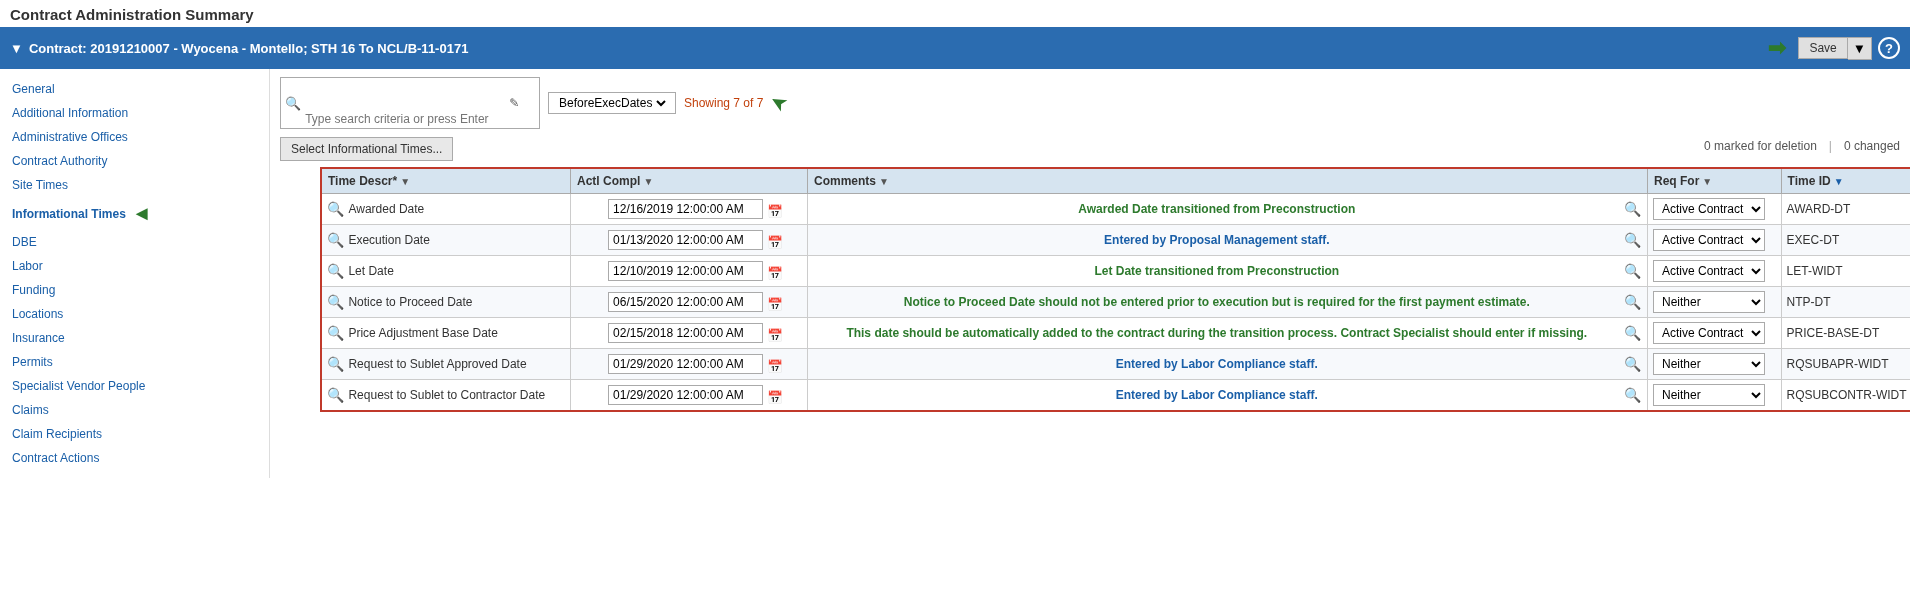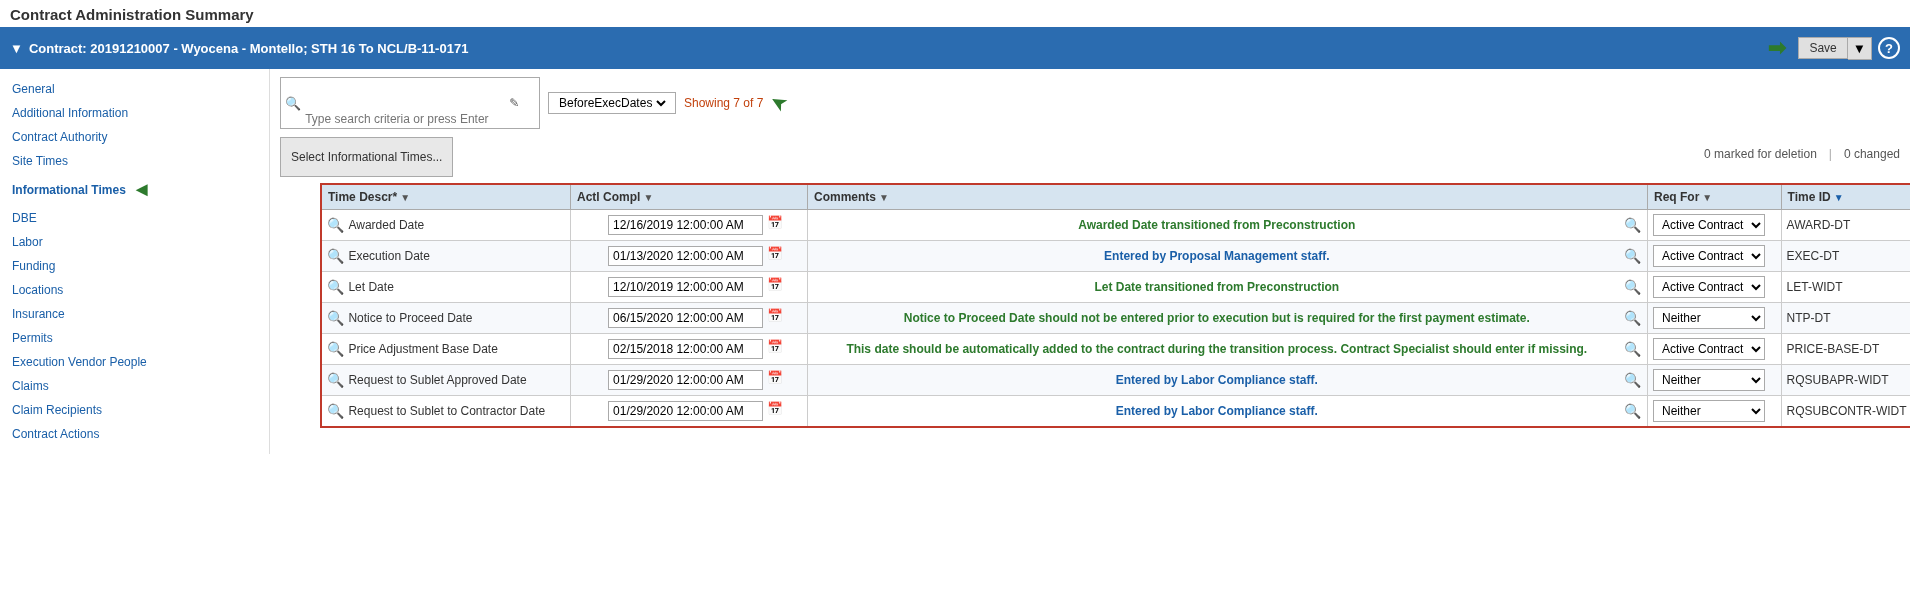--- a/index.html
+++ b/index.html
@@ -137,21 +137,21 @@
     .green-arrow-down {
       color: #2d7a2d;
       font-size: 18px;
       font-weight: bold;
     }
 
     
     .select-btn {
       border: 1px solid #aaa;
       background: #e8e8e8;
-      padding: 12px 10px;
+      padding: 4px 10px;
       font-size: 12px;
       cursor: pointer;
       color: #333;
     }
 
     
     .top-right-stats {
       display: flex;
       align-items: center;
       gap: 12px;
@@ -200,21 +200,21 @@
     .mag-glass {
       color: #1a5fa8;
       font-size: 14px;
       cursor: pointer;
     }
     .time-descr-text { color: #333; }
 
     
     .date-cell {
       display: flex;
-      align-items: flex-start;
+      align-items: flex-end;
       gap: 4px;
       padding-left: 32px;
     }
     .date-input {
       border: 1px solid #aaa;
       padding: 2px 4px;
       font-size: 12px;
       width: 155px;
       background: #fff;
     }
@@ -273,20 +273,23 @@
   <div class="main-layout">
 
     <div class="sidebar" id="sidebar-container">
         <div class="sidebar-item">
           <span>General</span>
         </div>
         <div class="sidebar-item">
           <span>Additional Information</span>
         </div>
         <div class="sidebar-item">
+          <span>Administrative Offices</span>
+        </div>
+        <div class="sidebar-item">
           <span>Contract Authority</span>
         </div>
         <div class="sidebar-item">
           <span>Site Times</span>
         </div>
         <div class="sidebar-item active">
           <span>Informational Times</span>
           <span class="green-arrow-left"> ◄</span>
         </div>
         <div class="sidebar-item">
@@ -301,21 +304,21 @@
         <div class="sidebar-item">
           <span>Locations</span>
         </div>
         <div class="sidebar-item">
           <span>Insurance</span>
         </div>
         <div class="sidebar-item">
           <span>Permits</span>
         </div>
         <div class="sidebar-item">
-          <span>Execution Vendor People</span>
+          <span>Specialist Vendor People</span>
         </div>
         <div class="sidebar-item">
           <span>Claims</span>
         </div>
         <div class="sidebar-item">
           <span>Claim Recipients</span>
         </div>
         <div class="sidebar-item">
           <span>Contract Actions</span>
         </div>

